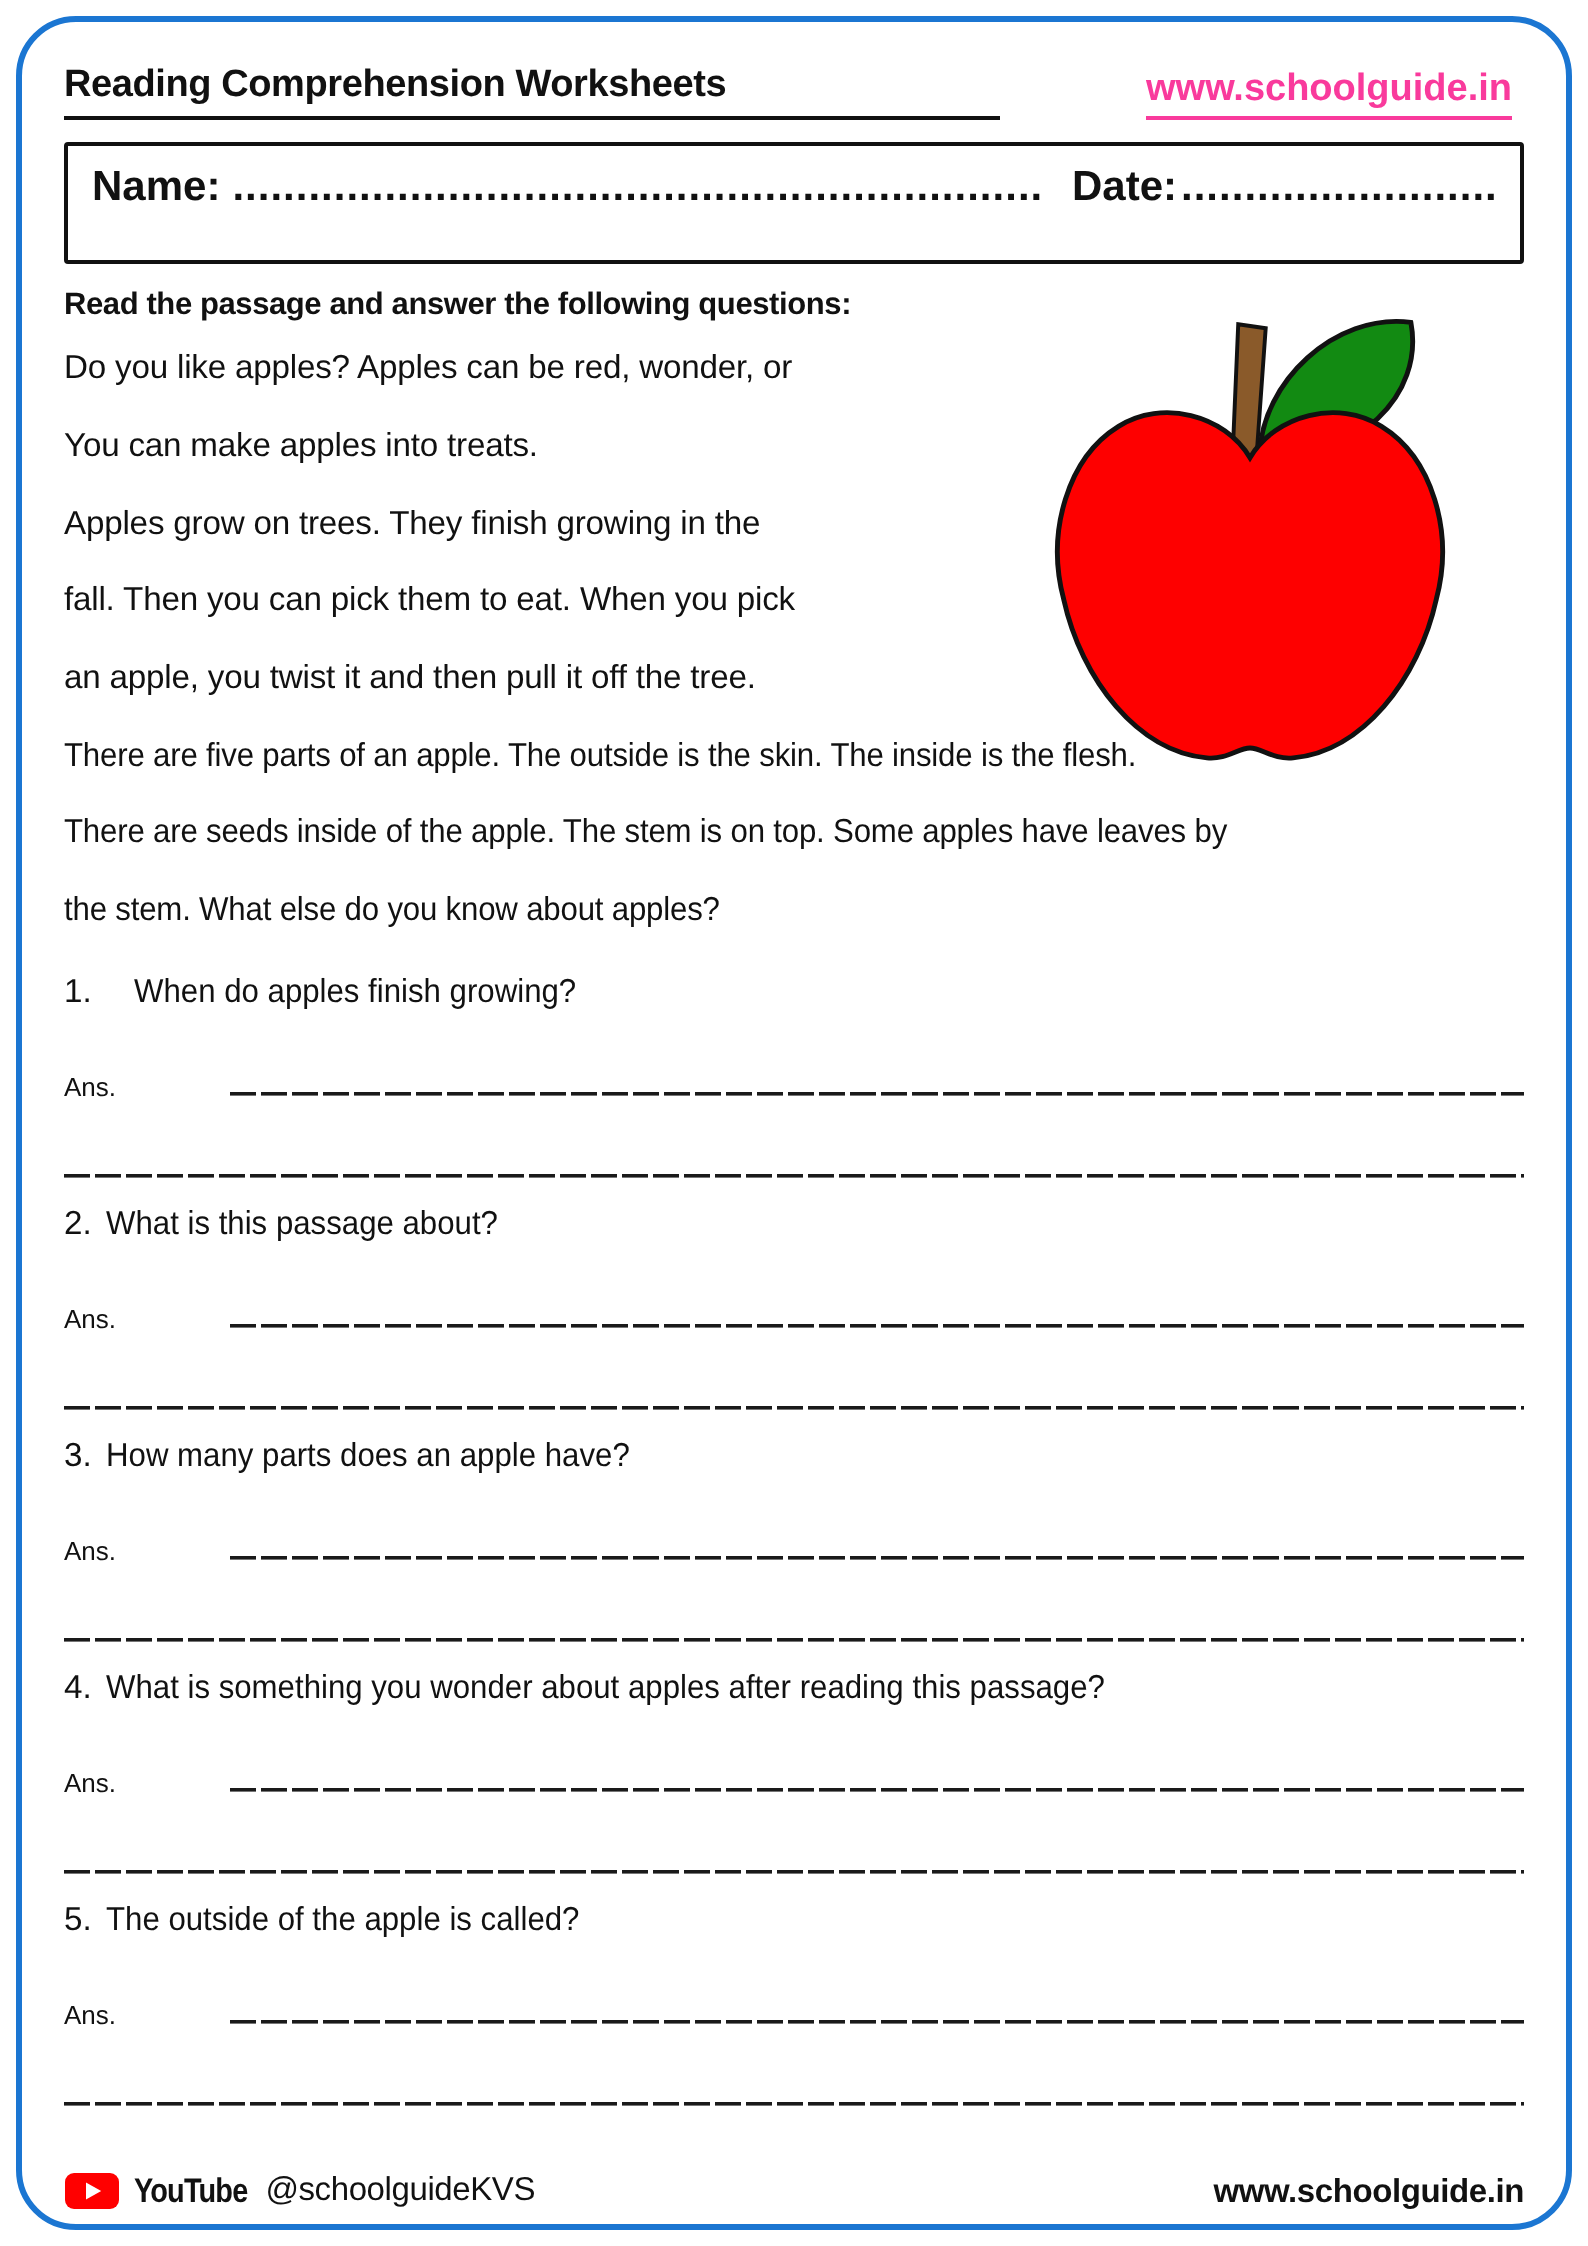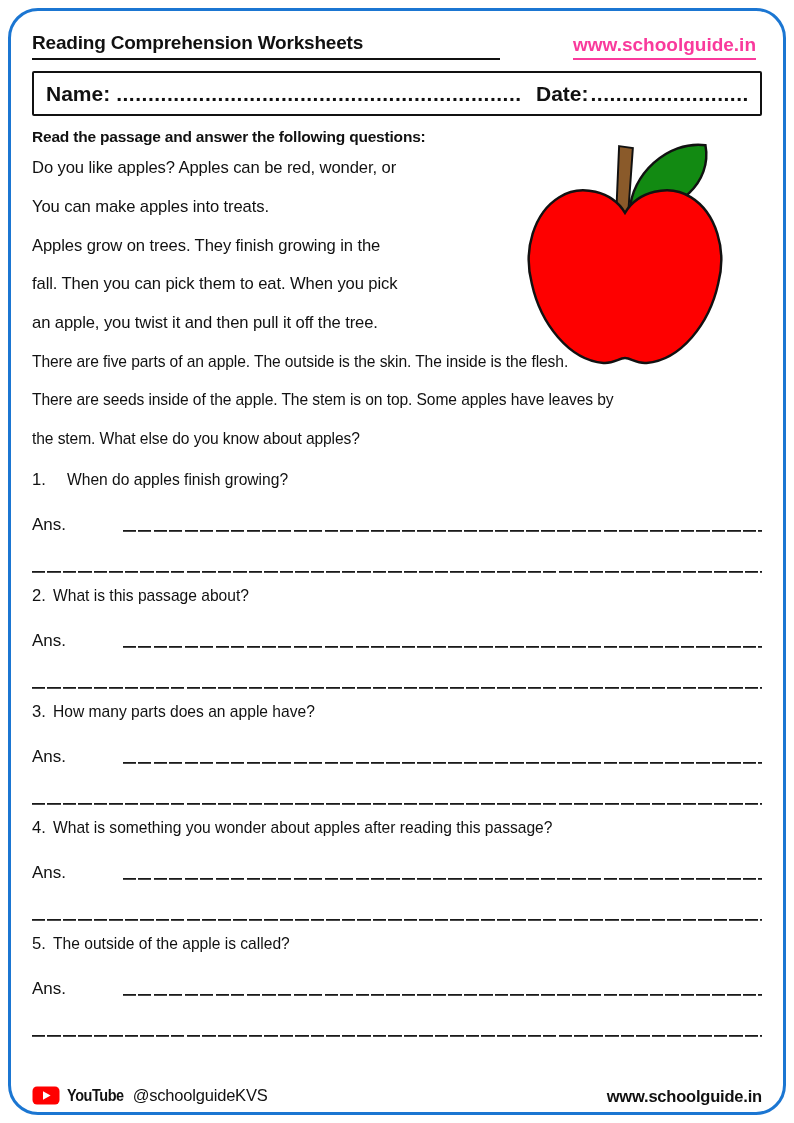--- a/index.html
+++ b/index.html
@@ -8,39 +8,39 @@
   .border-frame { position:absolute; inset:8px; border:3px solid #1B76D2; border-radius:30px; pointer-events:none; }
   .content { position:absolute; inset:8px; padding:14px 24px 12px 24px; }
 
   
   .header-row { display:flex; justify-content:space-between; align-items:flex-end; height:38px; }
   .title-wrap { width:468px; border-bottom:2px solid #111; padding-bottom:4px; }
   .page-title { font-size:19px; font-weight:600; letter-spacing:-0.2px; }
   .site-link { font-size:19px; font-weight:700; color:#F93A9C; border-bottom:2px solid #F93A9C; padding-bottom:2px; margin-right:6px; }
 
   
-  .name-box { margin-top:11px; border:2.5px solid #111; border-radius:2px; padding:9px 12px 8px 12px; display:flex; align-items:baseline; font-size:21px; font-weight:600; }
+  .name-box { margin-top:11px; border:2.5px solid #111; border-radius:2px; padding:9px 12px 24px 12px; display:flex; align-items:baseline; font-size:21px; font-weight:600; }
   .name-field { flex:1; display:flex; align-items:baseline; overflow:hidden; margin-right:14px; }
   .date-field { width:212px; display:flex; align-items:baseline; overflow:hidden; }
   .dots { flex:1; overflow:hidden; white-space:nowrap; font-weight:700; letter-spacing:0.5px; margin-left:6px; }
   .date-field .dots { margin-left:2px; }
 
   
   .instruction { margin-top:12px; font-size:15.5px; font-weight:700; letter-spacing:-0.2px; }
   .passage-wrap { position:relative; margin-top:3px; }
   .apple-art { position:absolute; top:-16px; right:34px; width:206px; height:248px; }
   .pline { height:38.7px; display:flex; align-items:center; font-size:16.6px; letter-spacing:-0.1px; white-space:nowrap; }
   .cond { transform:scaleX(0.94); transform-origin:0 50%; }
 
   
   .questions { margin-top:4px; }
   .qrow { height:34px; display:flex; align-items:center; font-size:16.6px; white-space:nowrap; }
   .qnum { margin-right:7px; }
   .qblock-1 .qnum { margin-right:21px; }
-  .ansrow { height:41px; display:flex; align-items:flex-end; font-size:17px; padding-bottom:2px;gap:48px; }
+  .ansrow { height:41px; display:flex; align-items:flex-end; font-size:13px; padding-bottom:2px;gap:48px; }
   .ans-label { padding-bottom:1px; }
   .ansline { flex:1; margin-left:9px; height:24px;
     background-image:repeating-linear-gradient(90deg,#1a1a1a 0 13px, rgba(0,0,0,0) 13px 15.5px);
     background-size:100% 1.8px; background-repeat:no-repeat; background-position:left bottom 4px; }
   .blankline { height:41px;
     background-image:repeating-linear-gradient(90deg,#1a1a1a 0 13px, rgba(0,0,0,0) 13px 15.5px);
     background-size:100% 1.8px; background-repeat:no-repeat; background-position:left bottom 6px; }
 
   
   .footer { position:absolute; left:32px; right:32px; bottom:17px; display:flex; justify-content:space-between; align-items:center; }

